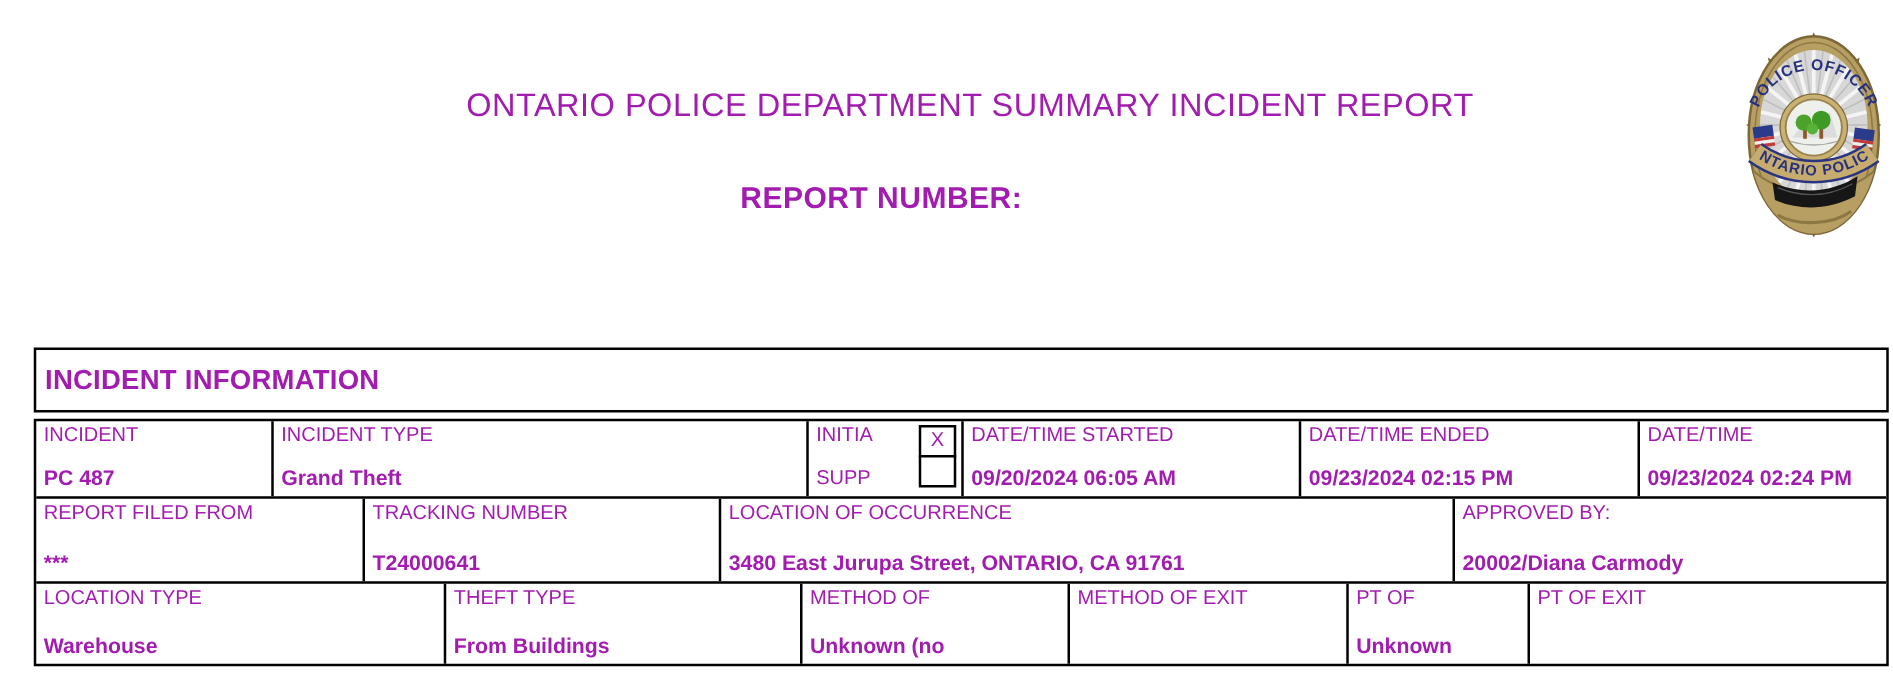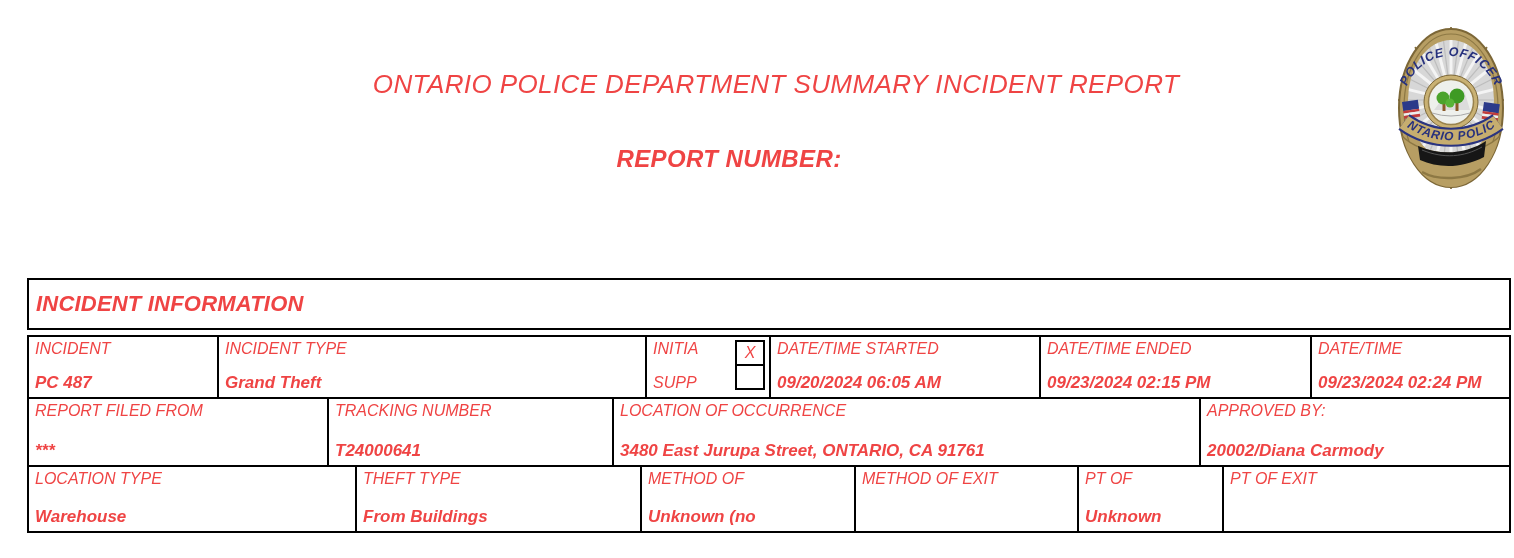--- a/index.html
+++ b/index.html
@@ -1,26 +1,26 @@
 <!DOCTYPE html>
 <html><head>
 <meta charset="utf-8">
 <style>
   html,body { margin:0; padding:0; background:#fff; }
   .page {
     position:relative; width:1514px; height:558px; background:#ffffff;
-    font-family:"Liberation Sans", sans-serif; color:#ef4444; overflow:hidden;font-style:italic;
+    font-family:"Liberation Sans", sans-serif; color:#a21caf; overflow:hidden;
   }
   .doc-title {
     position:absolute; top:69px; left:776px; transform:translateX(-50%);
     font-size:26px; letter-spacing:0.4px; white-space:nowrap;
   }
   .report-number {
     position:absolute; top:145px; left:705px; transform:translateX(-50%);
-    font-size:24px; font-weight:700; letter-spacing:0.4px; white-space:nowrap;margin-left:24px;
+    font-size:24px; font-weight:700; letter-spacing:0.4px; white-space:nowrap;
   }
   .badge { position:absolute; left:1396px; top:26px; width:110px; height:164px; }
 
   .incident-table { position:absolute; left:27px; top:278px; width:1484px;border-radius:18px; }
   .section-header {
     box-sizing:border-box; height:52px; border:2px solid #000;
     display:flex; align-items:center; padding-left:7px;
     font-size:22px; font-weight:700; letter-spacing:0.2px; margin-bottom:5px;
   }
   .rows { border:2px solid #000; }
@@ -30,21 +30,21 @@
   .cell {
     box-sizing:border-box; border-right:2px solid #000;
     padding:2px 4px 4px 6px; display:flex; flex-direction:column;
     justify-content:space-between; overflow:hidden;
   }
   .cell:last-child { border-right:none; flex:1; }
   .label { font-size:16px; line-height:20px; white-space:nowrap; }
   .value { font-size:17px; font-weight:700; line-height:20px; white-space:nowrap; }
 
   .r1c1{width:190px}.r1c2{width:428px}.r1c3{width:124px}.r1c4{width:270px}.r1c5{width:271px}
-  .r2c1{width:300px}.r2c2{width:285px}.r2c3{width:587px}
+  .r2c1{width:263px}.r2c2{width:285px}.r2c3{width:587px}
   .r3c1{width:328px}.r3c2{width:285px}.r3c3{width:214px}.r3c4{width:223px}.r3c5{width:145px}.r3c6{width:150px}
 
   .cell-checkbox { position:relative; }
   .checkbox-stack { position:absolute; left:88px; top:3px; }
   .checkbox {
     box-sizing:border-box; width:30px; height:26px; border:2px solid #000;
     background:#fff; text-align:center; font-size:16px; line-height:22px;
   }
   .checkbox + .checkbox { margin-top:-2px; }
 </style>

